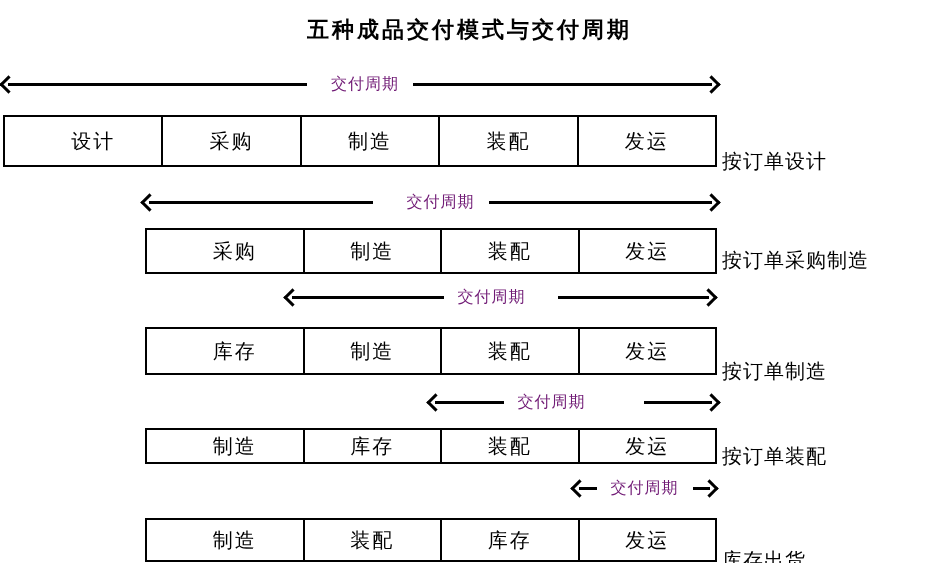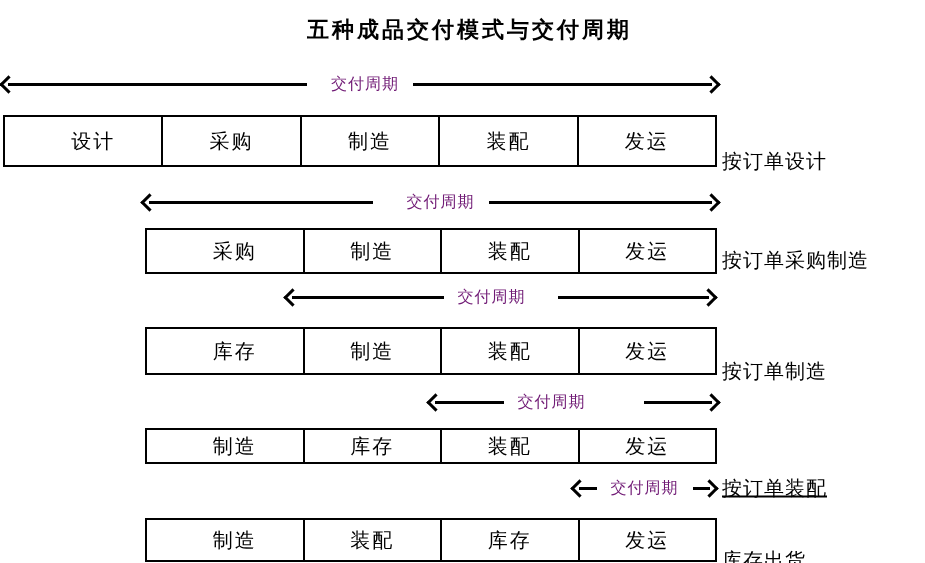--- a/index.html
+++ b/index.html
@@ -48,21 +48,21 @@
   .r1{left:3px;  top:115px;width:714px;height:52px;}
   .r2{left:145px;top:228px;width:572px;height:46px;}
   .r3{left:145px;top:327px;width:572px;height:48px;}
   .r4{left:145px;top:428px;width:572px;height:36px;}
   .r5{left:145px;top:518px;width:572px;height:44px;}
   
   .modelabel{
     position:absolute;left:722px;transform:translateY(-50%);
     font-size:20px;letter-spacing:1px;white-space:nowrap;margin-top:20px;
   }
-  .m1{top:141px;} .m2{top:240px;} .m3{top:351px;} .m4{top:468px;text-decoration:underline;} .m5{top:540px;text-decoration:underline;}
+  .m1{top:141px;} .m2{top:240px;} .m3{top:351px;} .m4{top:436px;} .m5{top:540px;text-decoration:underline;}
 </style>
 </head>
 <body>
 
 <div class="title">五种成品交付模式与交付周期</div>
 
 <div class="arrow a1">
   <span class="chv l"></span>
   <span class="seg"></span>
   <span class="alabel">交付周期</span>

